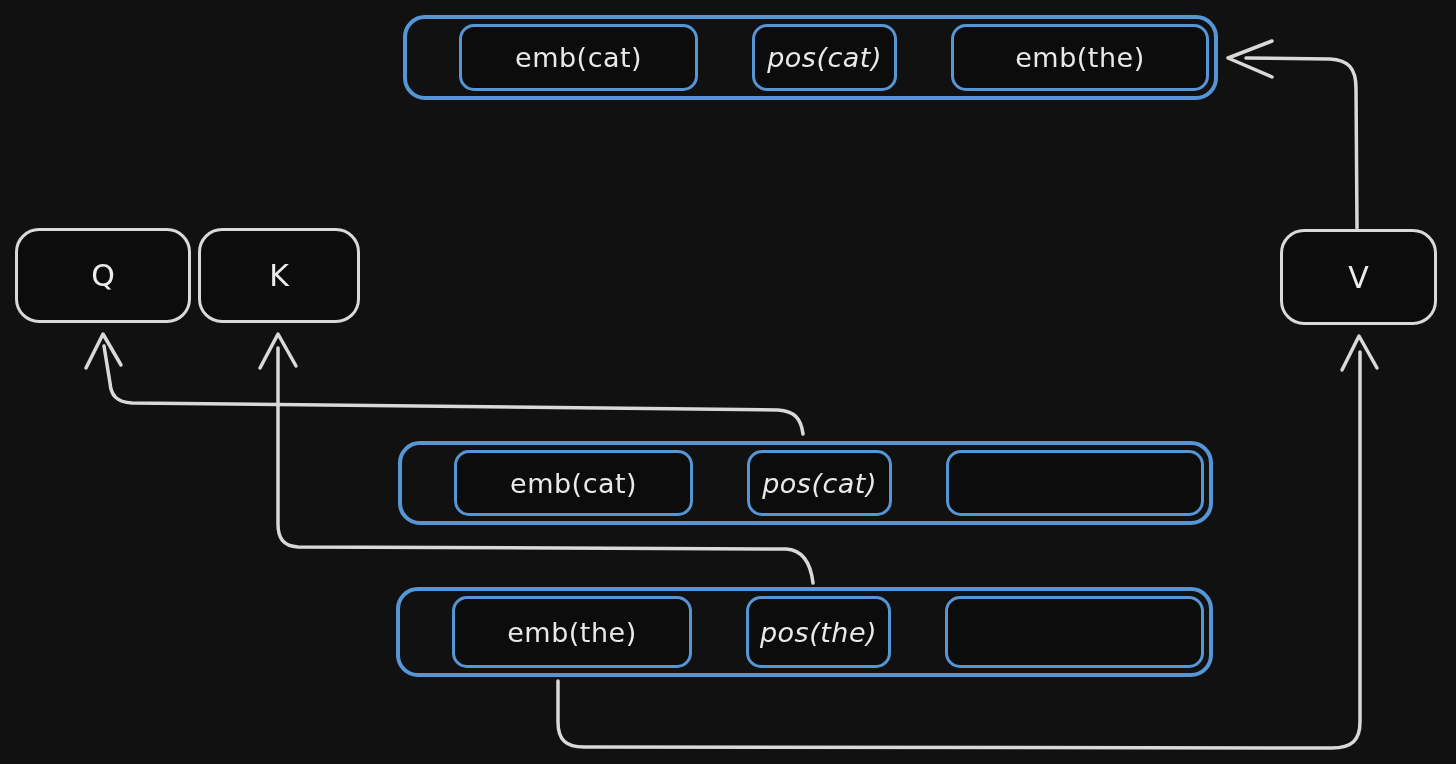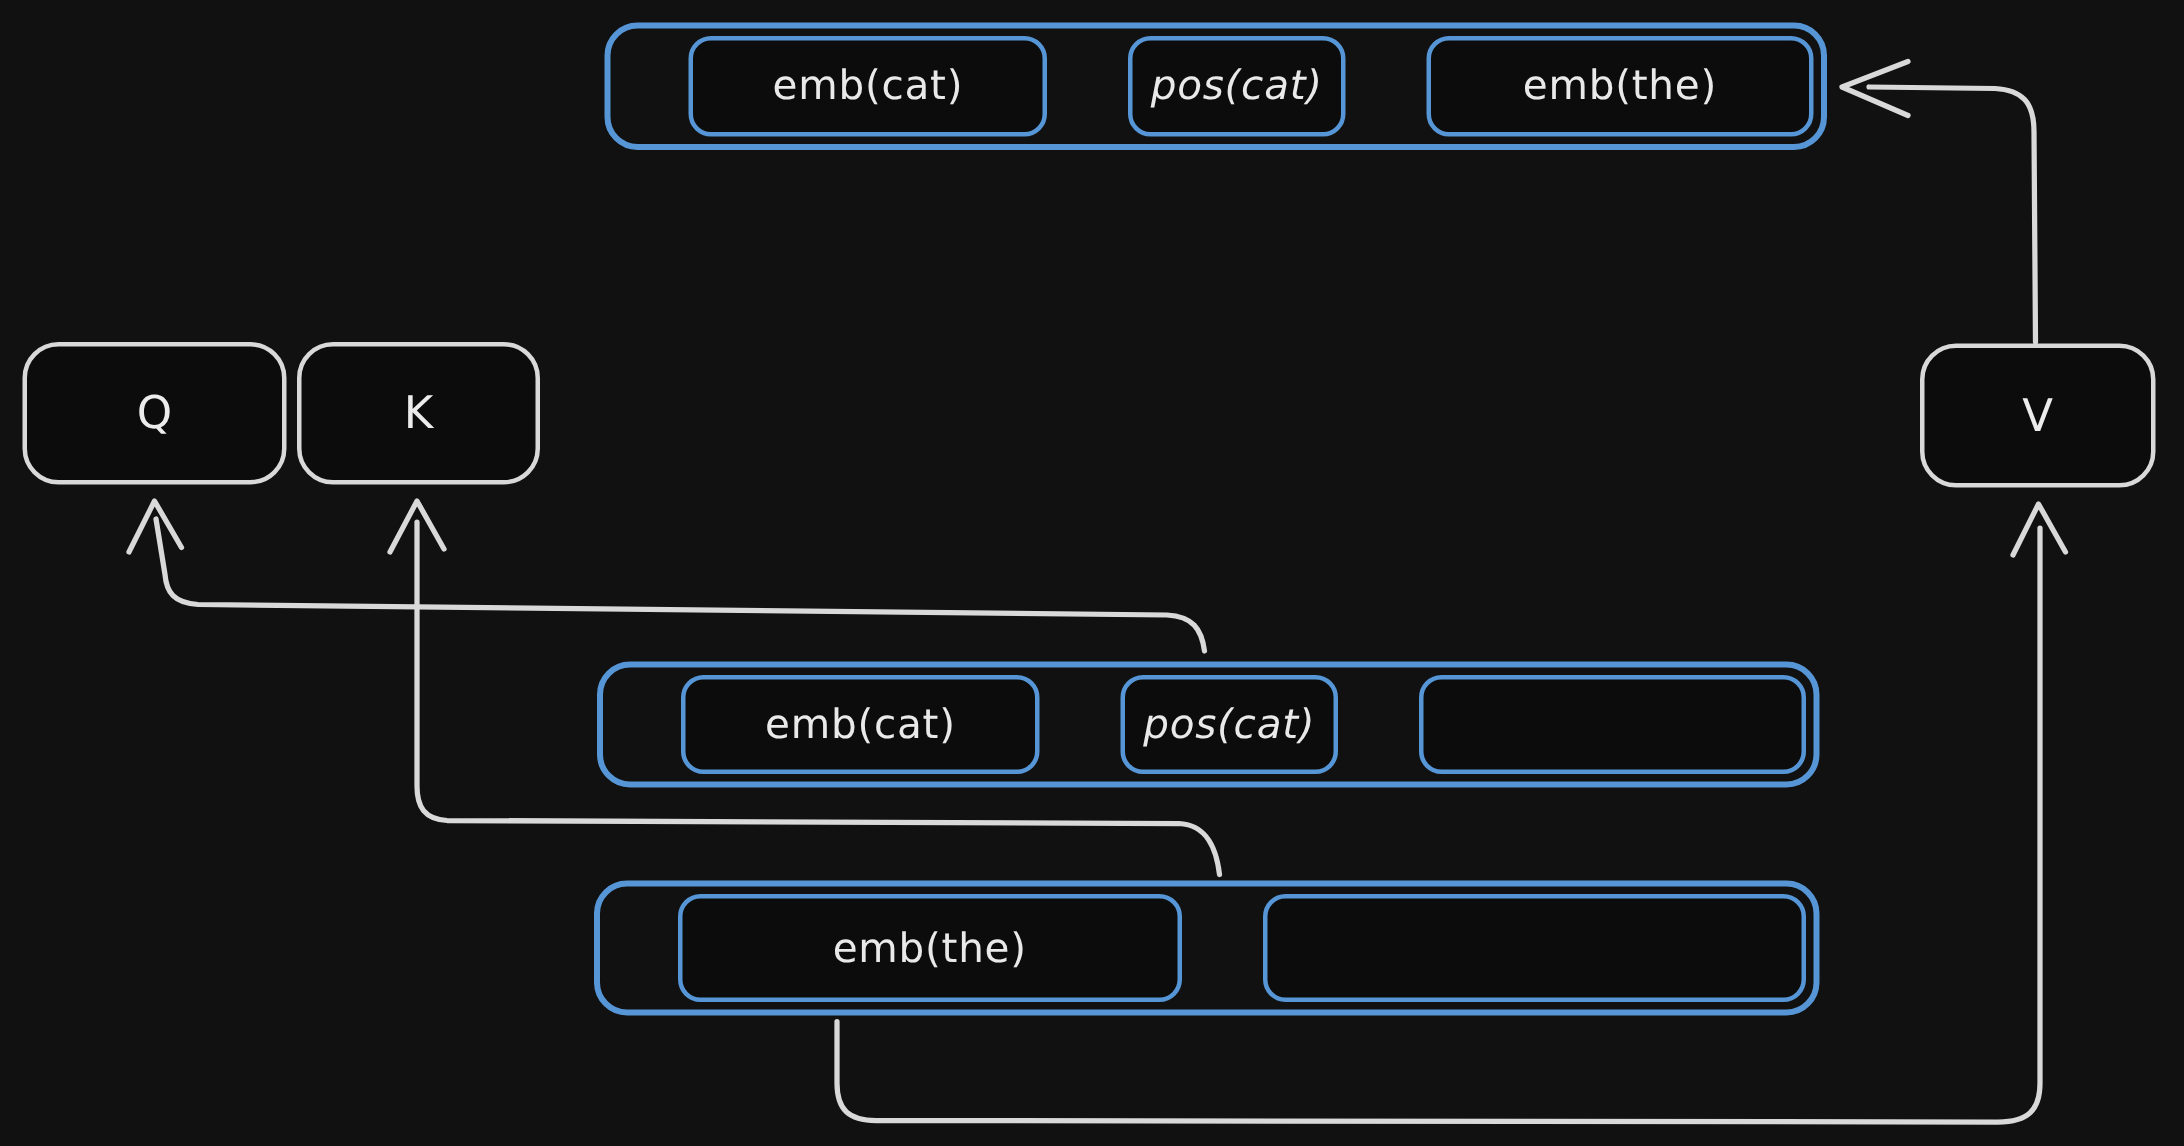--- a/index.html
+++ b/index.html
@@ -106,20 +106,21 @@
   </div>
 
   <div class="token-row" id="row-middle">
     <div class="segment seg-1">emb(cat)</div>
     <div class="segment seg-2">pos(cat)</div>
     <div class="segment seg-3"></div>
   </div>
 
   <div class="token-row" id="row-bottom">
     <div class="segment seg-1">emb(the)</div>
+    <div class="segment seg-2">pos(the)</div>
     <div class="segment seg-3"></div>
   </div>
 
   <svg class="arrow-layer" viewBox="0 0 1456 764">
 
     <path d="M 803 434 C 801 419 795 411 778 410 L 132 403 C 116 402 111 395 110 383 L 104 346"></path>
     <path d="M 86 368 L 103 334 L 121 365"></path>
 
     <path d="M 813 583 C 811 566 805 550 786 549 L 298 547 C 283 546 278 538 278 524 L 278 348"></path>
     <path d="M 260 368 L 278 334 L 296 366"></path>

